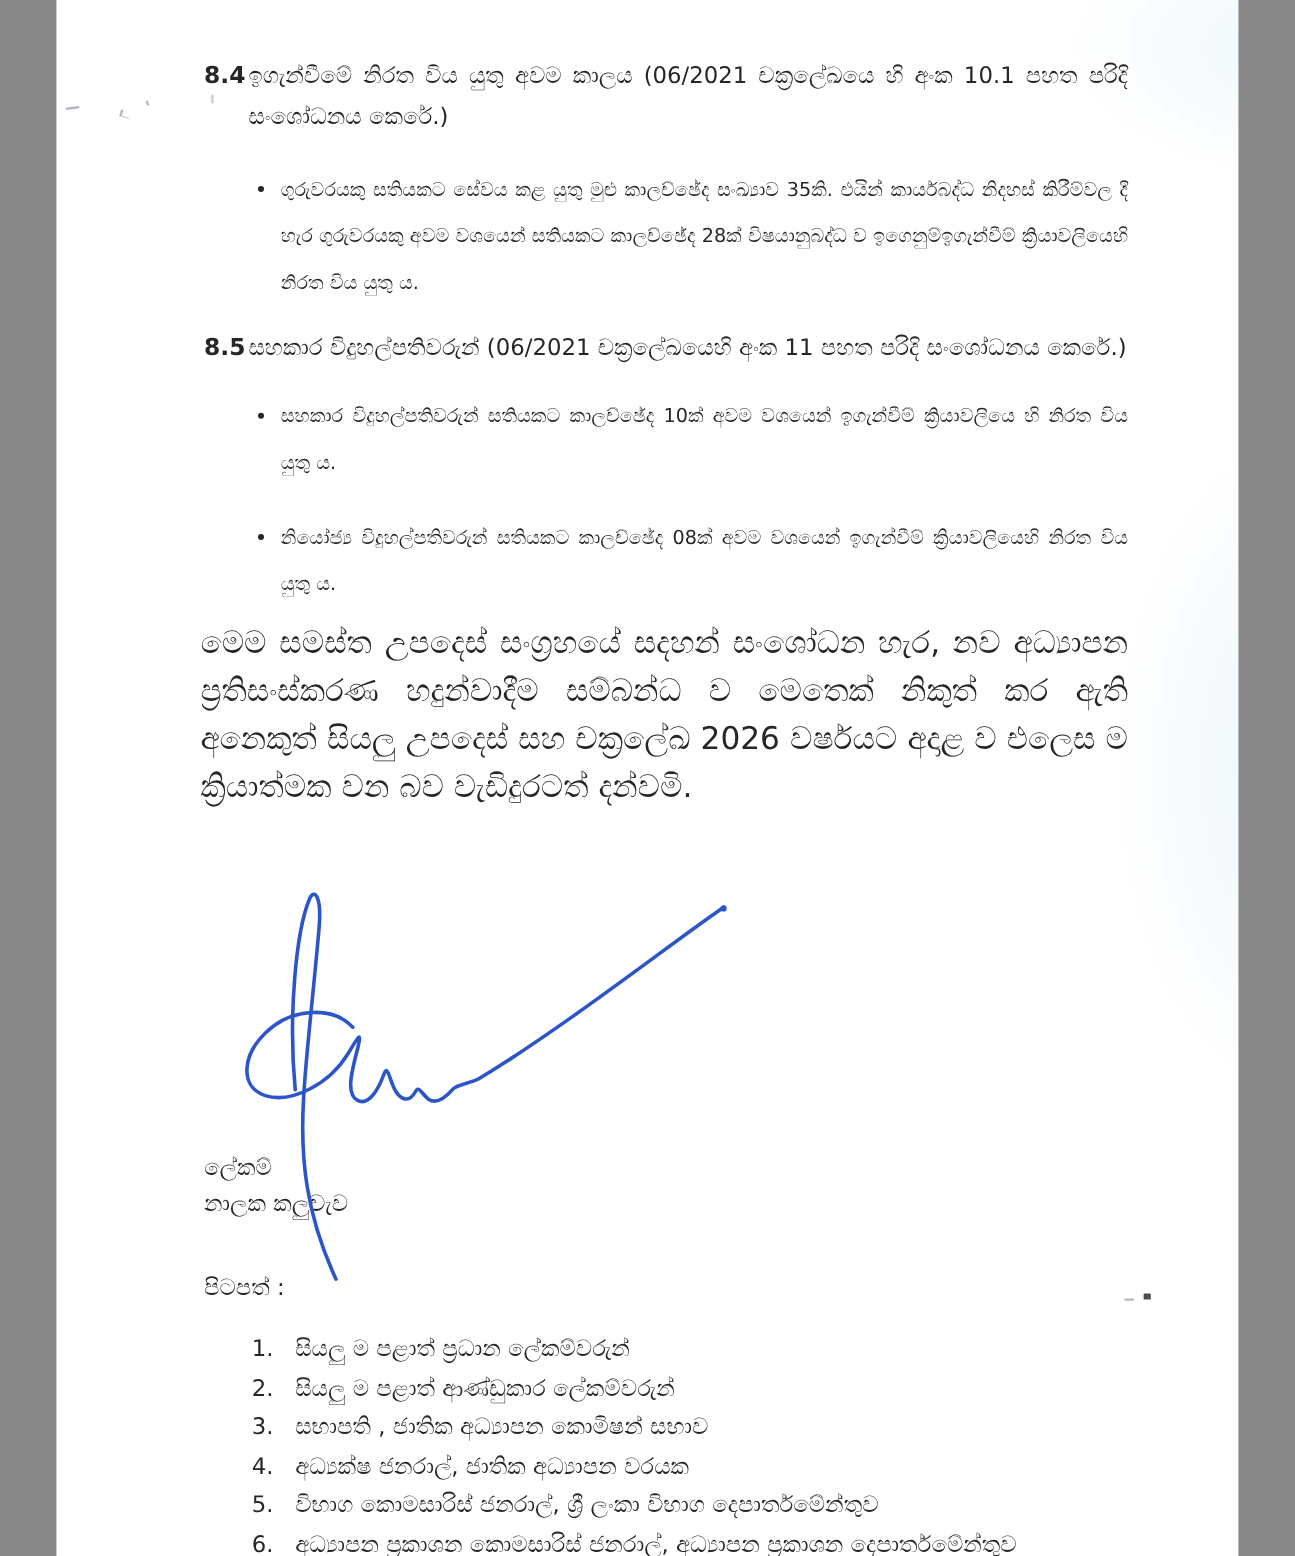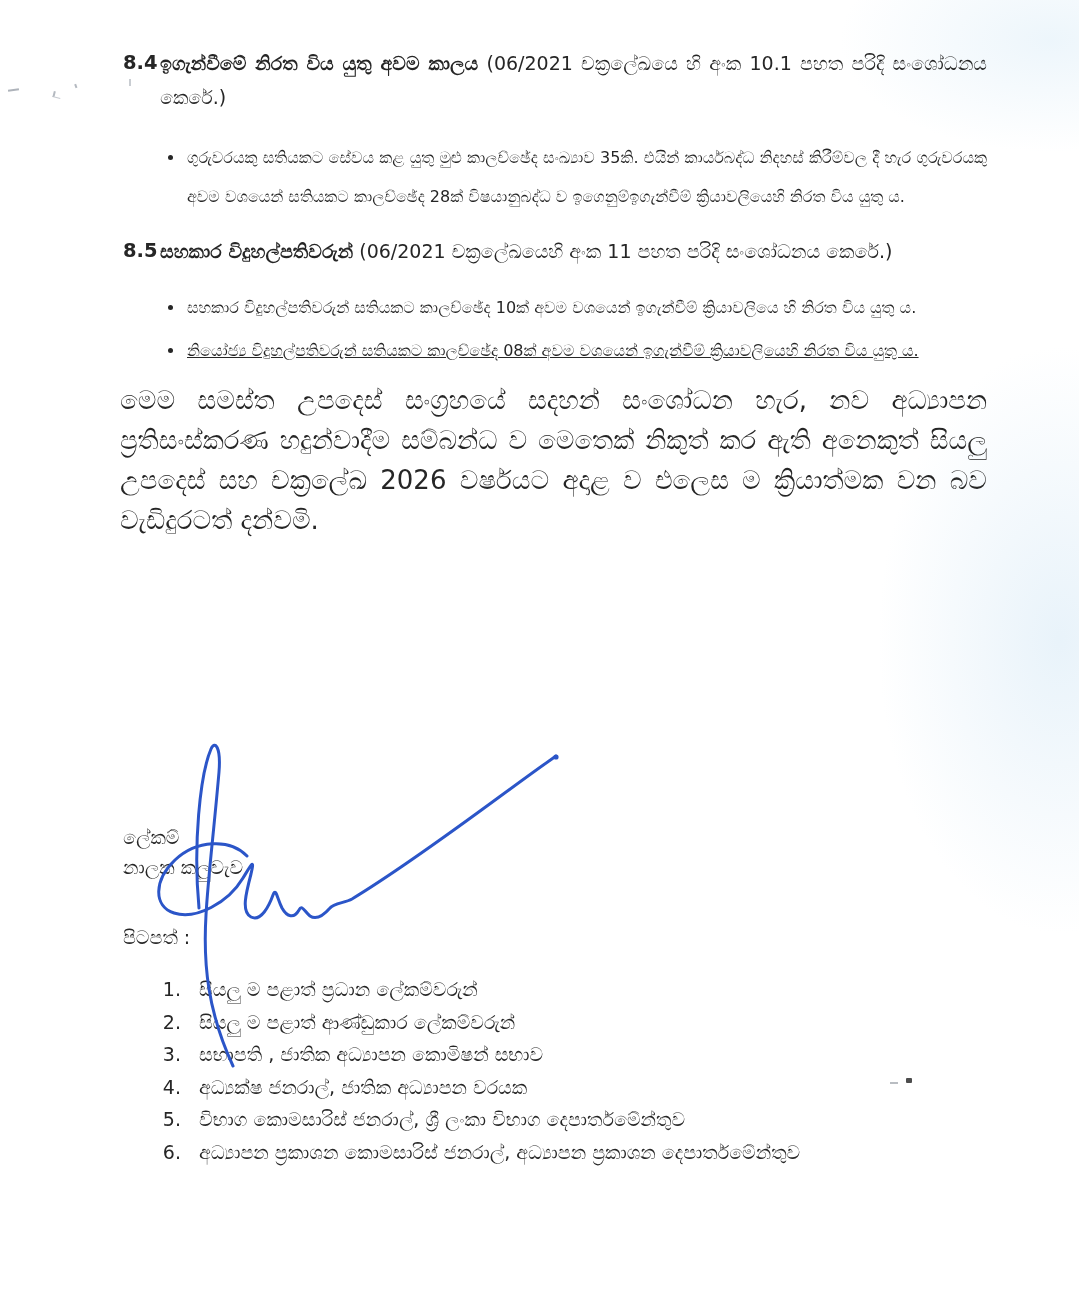--- a/index.html
+++ b/index.html
@@ -1,18 +1,18 @@
 <!DOCTYPE html>
 <html><head>
 <meta charset="utf-8">
 <style>
   html, body { margin: 0; padding: 0; background: #888; }
   .page {
     position: relative;
-    width: 1079px;
+    width: 985px;
     height: 1297px;
     margin: 0 auto;
     background:
       radial-gradient(ellipse 260px 420px at 1060px 640px, rgba(205,228,244,0.45), rgba(205,228,244,0) 70%),
       radial-gradient(ellipse 300px 160px at 1050px 40px, rgba(210,232,246,0.4), rgba(210,232,246,0) 70%),
       #ffffff;
     overflow: hidden;
     font-family: "DejaVu Sans", "Liberation Sans", sans-serif;
     color: #262626;
   }
@@ -27,21 +27,21 @@
     font-size: 19px;
     line-height: 34px;
     text-align: justify;
   }
   .sec-num {
     position: absolute;
     left: 0; top: 0;
     font-weight: bold;
     font-size: 19.5px;
   }
-  .sec-title { font-weight: bold; }
+  .sec-title { font-weight: normal; }
   .sec-note { font-weight: normal; }
   
   ul.bullets {
     margin: 24px 0 0 0;
     padding-left: 62px;
     list-style: disc outside;
   }
   ul.bullets li {
     font-size: 16px;
     line-height: 39px;
@@ -109,21 +109,21 @@
     </ul>
 
     <div class="section-heading" style="margin-top:18px;">
       <span class="sec-num">8.5</span><span class="sec-title">සහකාර විදුහල්පතිවරුන්</span>
       <span class="sec-note">(06/2021 චක්‍රලේඛයෙහි අංක 11 පහත පරිදි  සංශෝධනය කෙරේ.)</span>
     </div>
     <ul class="bullets" style="margin-top:20px;">
       <li>සහකාර විදුහල්පතිවරුන් සතියකට කාලච්ඡේද 10ක් අවම වශයෙන් ඉගැන්වීම් ක්‍රියාවලියෙ හි නිරත විය යුතු ය.</li>
     </ul>
 
-    <ul class="bullets" style="margin-top:4px;text-decoration:underline;">
+    <ul class="bullets" style="margin-top:23px;">
       <li>නියෝජ්‍ය විදුහල්පතිවරුන් සතියකට කාලච්ඡේද 08ක් අවම වශයෙන් ඉගැන්වීම් ක්‍රියාවලියෙහි නිරත විය යුතු ය.</li>
     </ul>
 
     <p class="closing">මෙම සමස්ත උපදෙස් සංග්‍රහයේ  සදහන් සංශෝධන හැර, නව අධ්‍යාපන ප්‍රතිසංස්කරණ හදුන්වාදීම සම්බන්ධ ව මෙතෙක් නිකුත් කර ඇති අනෙකුත් සියලු උපදෙස් සහ චක්‍රලේඛ 2026 වර්ෂයට අදාළ ව එලෙස ම ක්‍රියාත්මක වන බව වැඩිදුරටත් දන්වමි.</p>
 
     <div class="sig-area">
       <div class="signatory">
         <div>ලේකම්</div>
         <div>නාලක කලුවැව</div>
       </div>

